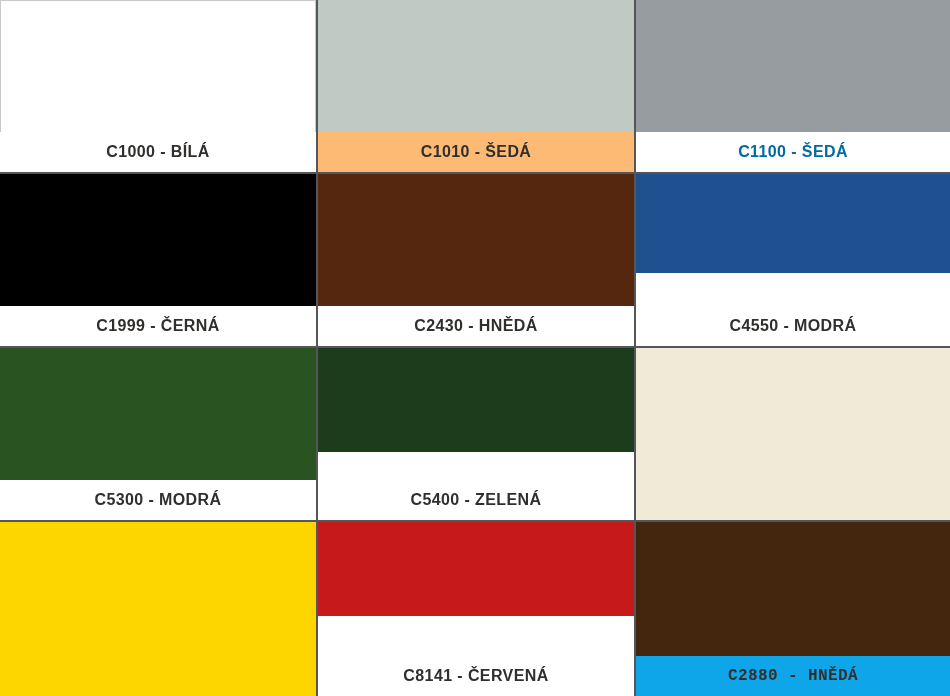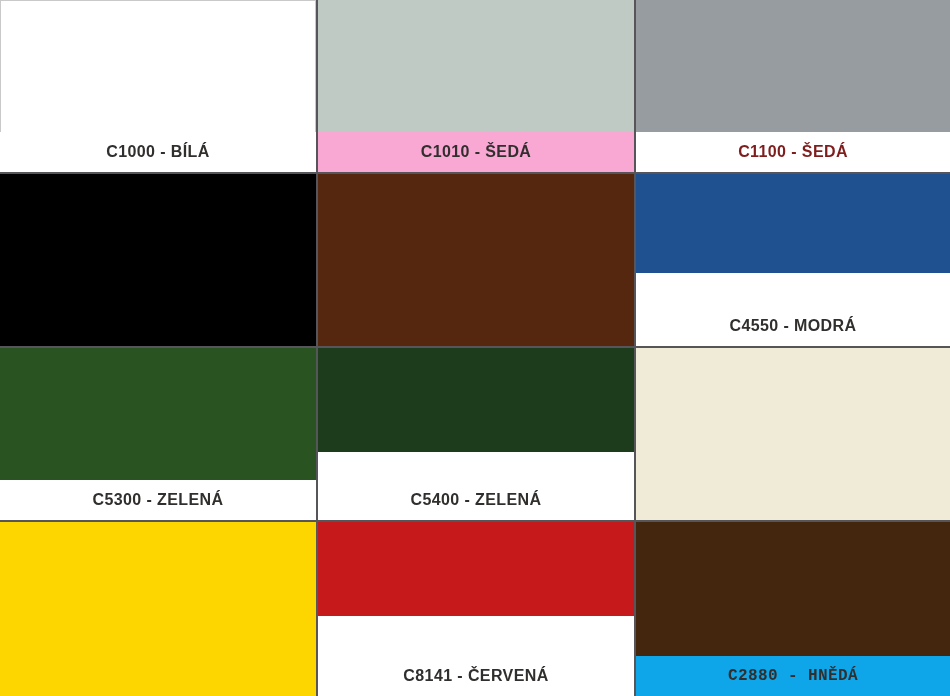--- a/index.html
+++ b/index.html
@@ -64,48 +64,50 @@
 
 <div id="palette" style="background: rgb(255, 255, 255);">
 
   <div class="cell">
     <div class="chip" style="background:#ffffff;box-sizing:border-box;border:1px solid #c9c9c9;border-bottom:none;"></div>
     <div class="caption" style="background: rgb(255, 255, 255); color: rgb(49, 47, 45);">C1000 - BÍLÁ</div>
   </div>
   <div class="vline" style="background: rgb(86, 86, 90);"></div>
   <div class="cell">
     <div class="chip" style="background:#bfcac5;"></div>
-    <div class="caption" style="background: #f9a8d4; color: rgb(49, 47, 45);">C1010 - ŠEDÁ</div>
+    <div class="caption" style="background: #fdba74; color: rgb(49, 47, 45);">C1010 - ŠEDÁ</div>
   </div>
   <div class="vline" style="background: rgb(86, 86, 90);"></div>
   <div class="cell">
     <div class="chip" style="background:#979ca0;"></div>
-    <div class="caption" style="background: rgb(255, 255, 255); color: #7f1d1d;">C1100 - ŠEDÁ</div>
+    <div class="caption" style="background: rgb(255, 255, 255); color: #0369a1;">C1100 - ŠEDÁ</div>
   </div>
 
   <div class="hline" style="background: rgb(86, 86, 90);"></div>
 
   <div class="cell">
     <div class="chip" style="background:#000000;"></div>
+    <div class="caption" style="background: rgb(255, 255, 255); color: rgb(49, 47, 45);">C1999 - ČERNÁ</div>
   </div>
   <div class="vline" style="background: rgb(86, 86, 90);"></div>
   <div class="cell">
     <div class="chip" style="background:#55270f;"></div>
+    <div class="caption" style="background: rgb(255, 255, 255); color: rgb(49, 47, 45);">C2430 - HNĚDÁ</div>
   </div>
   <div class="vline" style="background: rgb(86, 86, 90);"></div>
   <div class="cell">
     <div class="chip" style="background:#1f5190;"></div>
     <div class="caption" style="background: rgb(255, 255, 255); color: rgb(49, 47, 45); margin-top: 33px;">C4550 - MODRÁ</div>
   </div>
 
   <div class="hline" style="background: rgb(86, 86, 90);"></div>
 
   <div class="cell">
     <div class="chip" style="background:#2a5322;"></div>
-    <div class="caption" style="background: rgb(255, 255, 255); color: rgb(49, 47, 45);">C5300 - ZELENÁ</div>
+    <div class="caption" style="background: rgb(255, 255, 255); color: rgb(49, 47, 45);">C5300 - MODRÁ</div>
   </div>
   <div class="vline" style="background: rgb(86, 86, 90);"></div>
   <div class="cell">
     <div class="chip" style="background:#1c3c1c;"></div>
     <div class="caption" style="background: rgb(255, 255, 255); color: rgb(49, 47, 45); margin-top: 28px;">C5400 - ZELENÁ</div>
   </div>
   <div class="vline" style="background: rgb(86, 86, 90);"></div>
   <div class="cell">
     <div class="chip" style="background:#f0ebd6;"></div>
   </div>

